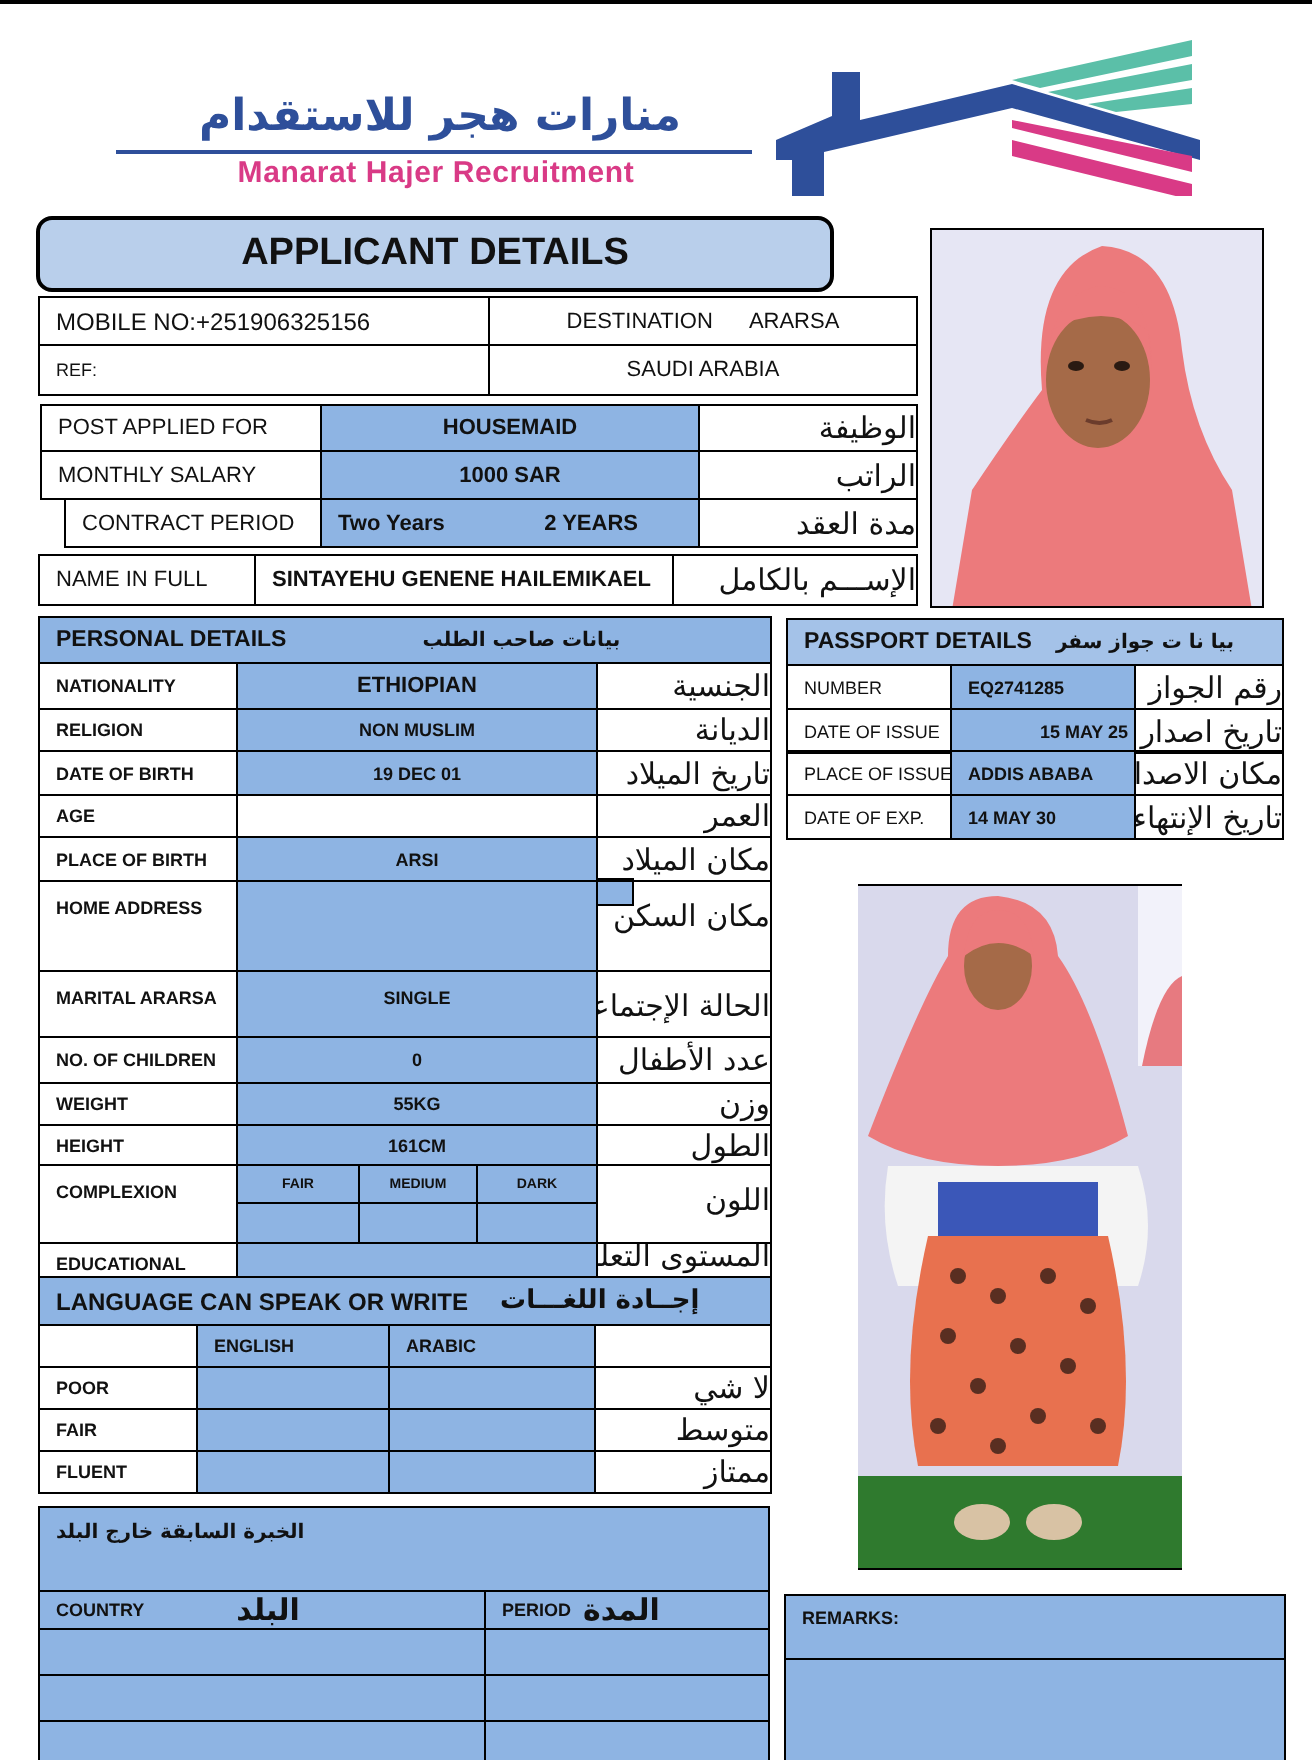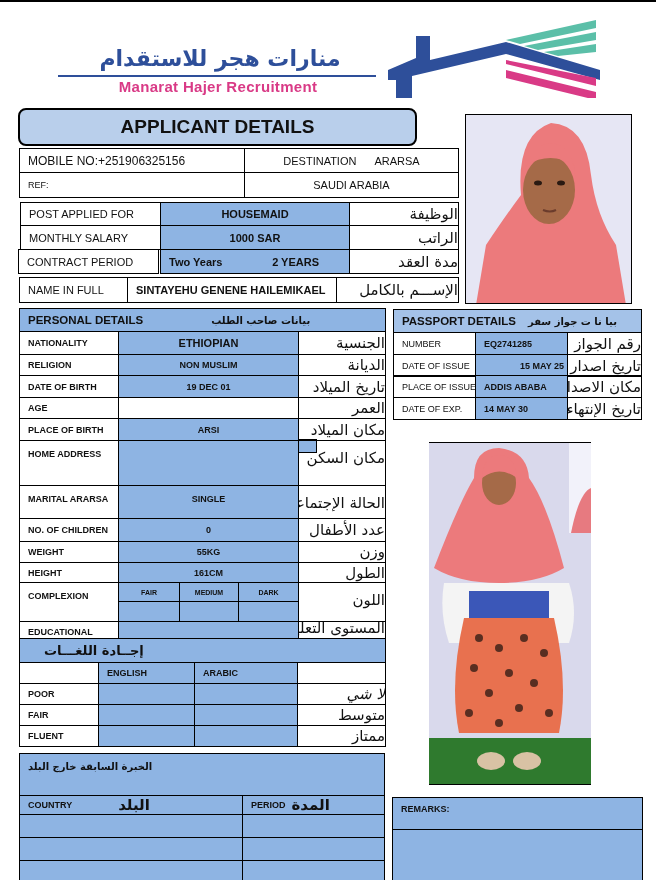--- a/index.html
+++ b/index.html
@@ -56,21 +56,21 @@
 <div class="cell ctr" style="left:244px;top:172px;width:215px;height:26px;">SAUDI ARABIA</div>
 
 <div class="cell pl" style="left:20px;top:202px;width:141px;height:24px;">POST APPLIED FOR</div>
 <div class="cell ctr blue b" style="left:160px;top:202px;width:190px;height:24px;">HOUSEMAID</div>
 <div class="cell ar" style="left:349px;top:202px;width:110px;height:24px;" dir="rtl">الوظيفة</div>
 
 <div class="cell pl" style="left:20px;top:225px;width:141px;height:25px;">MONTHLY SALARY</div>
 <div class="cell ctr blue b" style="left:160px;top:225px;width:190px;height:25px;">1000 SAR</div>
 <div class="cell ar" style="left:349px;top:225px;width:110px;height:25px;" dir="rtl">الراتب</div>
 
-<div class="cell pl" style="left:18px;top:249px;width:141px;height:25px;">CONTRACT PERIOD</div>
+<div class="cell pl" style="left:32px;top:249px;width:141px;height:25px;">CONTRACT PERIOD</div>
 <div class="cell blue b" style="left:160px;top:249px;width:190px;height:25px;justify-content:space-between;padding:0 30px 0 8px;">
   <span>Two Years</span>
   <span>2 YEARS</span>
 </div>
 <div class="cell ar" style="left:349px;top:249px;width:110px;height:25px;" dir="rtl">مدة العقد</div>
 
 <div class="cell pl" style="left:19px;top:277px;width:109px;height:26px;">NAME IN FULL</div>
 <div class="cell pl b" style="left:127px;top:277px;width:210px;height:26px;">SINTAYEHU GENENE HAILEMIKAEL</div>
 <div class="cell ar" style="left:336px;top:277px;width:123px;height:26px;" dir="rtl">الإســـم بالكامل</div>
 
@@ -131,31 +131,32 @@
 <div class="cell blue" style="left:118px;top:601px;width:62px;height:21px;"></div>
 <div class="cell blue" style="left:179px;top:601px;width:60px;height:21px;"></div>
 <div class="cell blue" style="left:238px;top:601px;width:61px;height:21px;"></div>
 <div class="cell ar" style="left:298px;top:582px;width:88px;height:40px;align-items:flex-start;padding-top:8px;" dir="rtl">اللون</div>
 
 <div class="cell pl b sm" style="left:19px;top:621px;width:100px;height:18px;align-items:flex-end;padding-bottom:1px;">EDUCATIONAL</div>
 <div class="cell blue" style="left:118px;top:621px;width:181px;height:18px;"></div>
 <div class="cell ar" style="left:298px;top:621px;width:88px;height:18px;align-items:flex-end;padding-bottom:1px;" dir="rtl">المستوى التعليمي</div>
 
 <div class="cell blue b" style="left:19px;top:638px;width:367px;height:25px;font-size:12px;padding-left:8px;">
+  <span>LANGUAGE CAN SPEAK OR WRITE</span>
   <span class="ar" style="margin-left:10px;font-size:13px;" dir="rtl">إجــادة اللغـــات</span>
 </div>
 <div class="cell" style="left:19px;top:662px;width:80px;height:22px;"></div>
 <div class="cell blue b sm pl" style="left:98px;top:662px;width:97px;height:22px;">ENGLISH</div>
 <div class="cell blue b sm pl" style="left:194px;top:662px;width:104px;height:22px;">ARABIC</div>
 <div class="cell" style="left:297px;top:662px;width:89px;height:22px;"></div>
 <div id="language-rows">
     <div class="cell pl b sm" style="left:19px;top:683px;width:80px;height:22px;">POOR</div>
     <div class="cell blue" style="left:98px;top:683px;width:97px;height:22px;"></div>
     <div class="cell blue" style="left:194px;top:683px;width:104px;height:22px;"></div>
-    <div class="cell ar" style="left:297px;top:683px;width:89px;height:22px;font-style:italic;" dir="rtl">لا شي</div>
+    <div class="cell ar" style="left:297px;top:683px;width:89px;height:22px;" dir="rtl">لا شي</div>
     <div class="cell pl b sm" style="left:19px;top:704px;width:80px;height:22px;">FAIR</div>
     <div class="cell blue" style="left:98px;top:704px;width:97px;height:22px;"></div>
     <div class="cell blue" style="left:194px;top:704px;width:104px;height:22px;"></div>
     <div class="cell ar" style="left:297px;top:704px;width:89px;height:22px;" dir="rtl">متوسط</div>
     <div class="cell pl b sm" style="left:19px;top:725px;width:80px;height:22px;">FLUENT</div>
     <div class="cell blue" style="left:98px;top:725px;width:97px;height:22px;"></div>
     <div class="cell blue" style="left:194px;top:725px;width:104px;height:22px;"></div>
     <div class="cell ar" style="left:297px;top:725px;width:89px;height:22px;" dir="rtl">ممتاز</div>
   </div>
 

